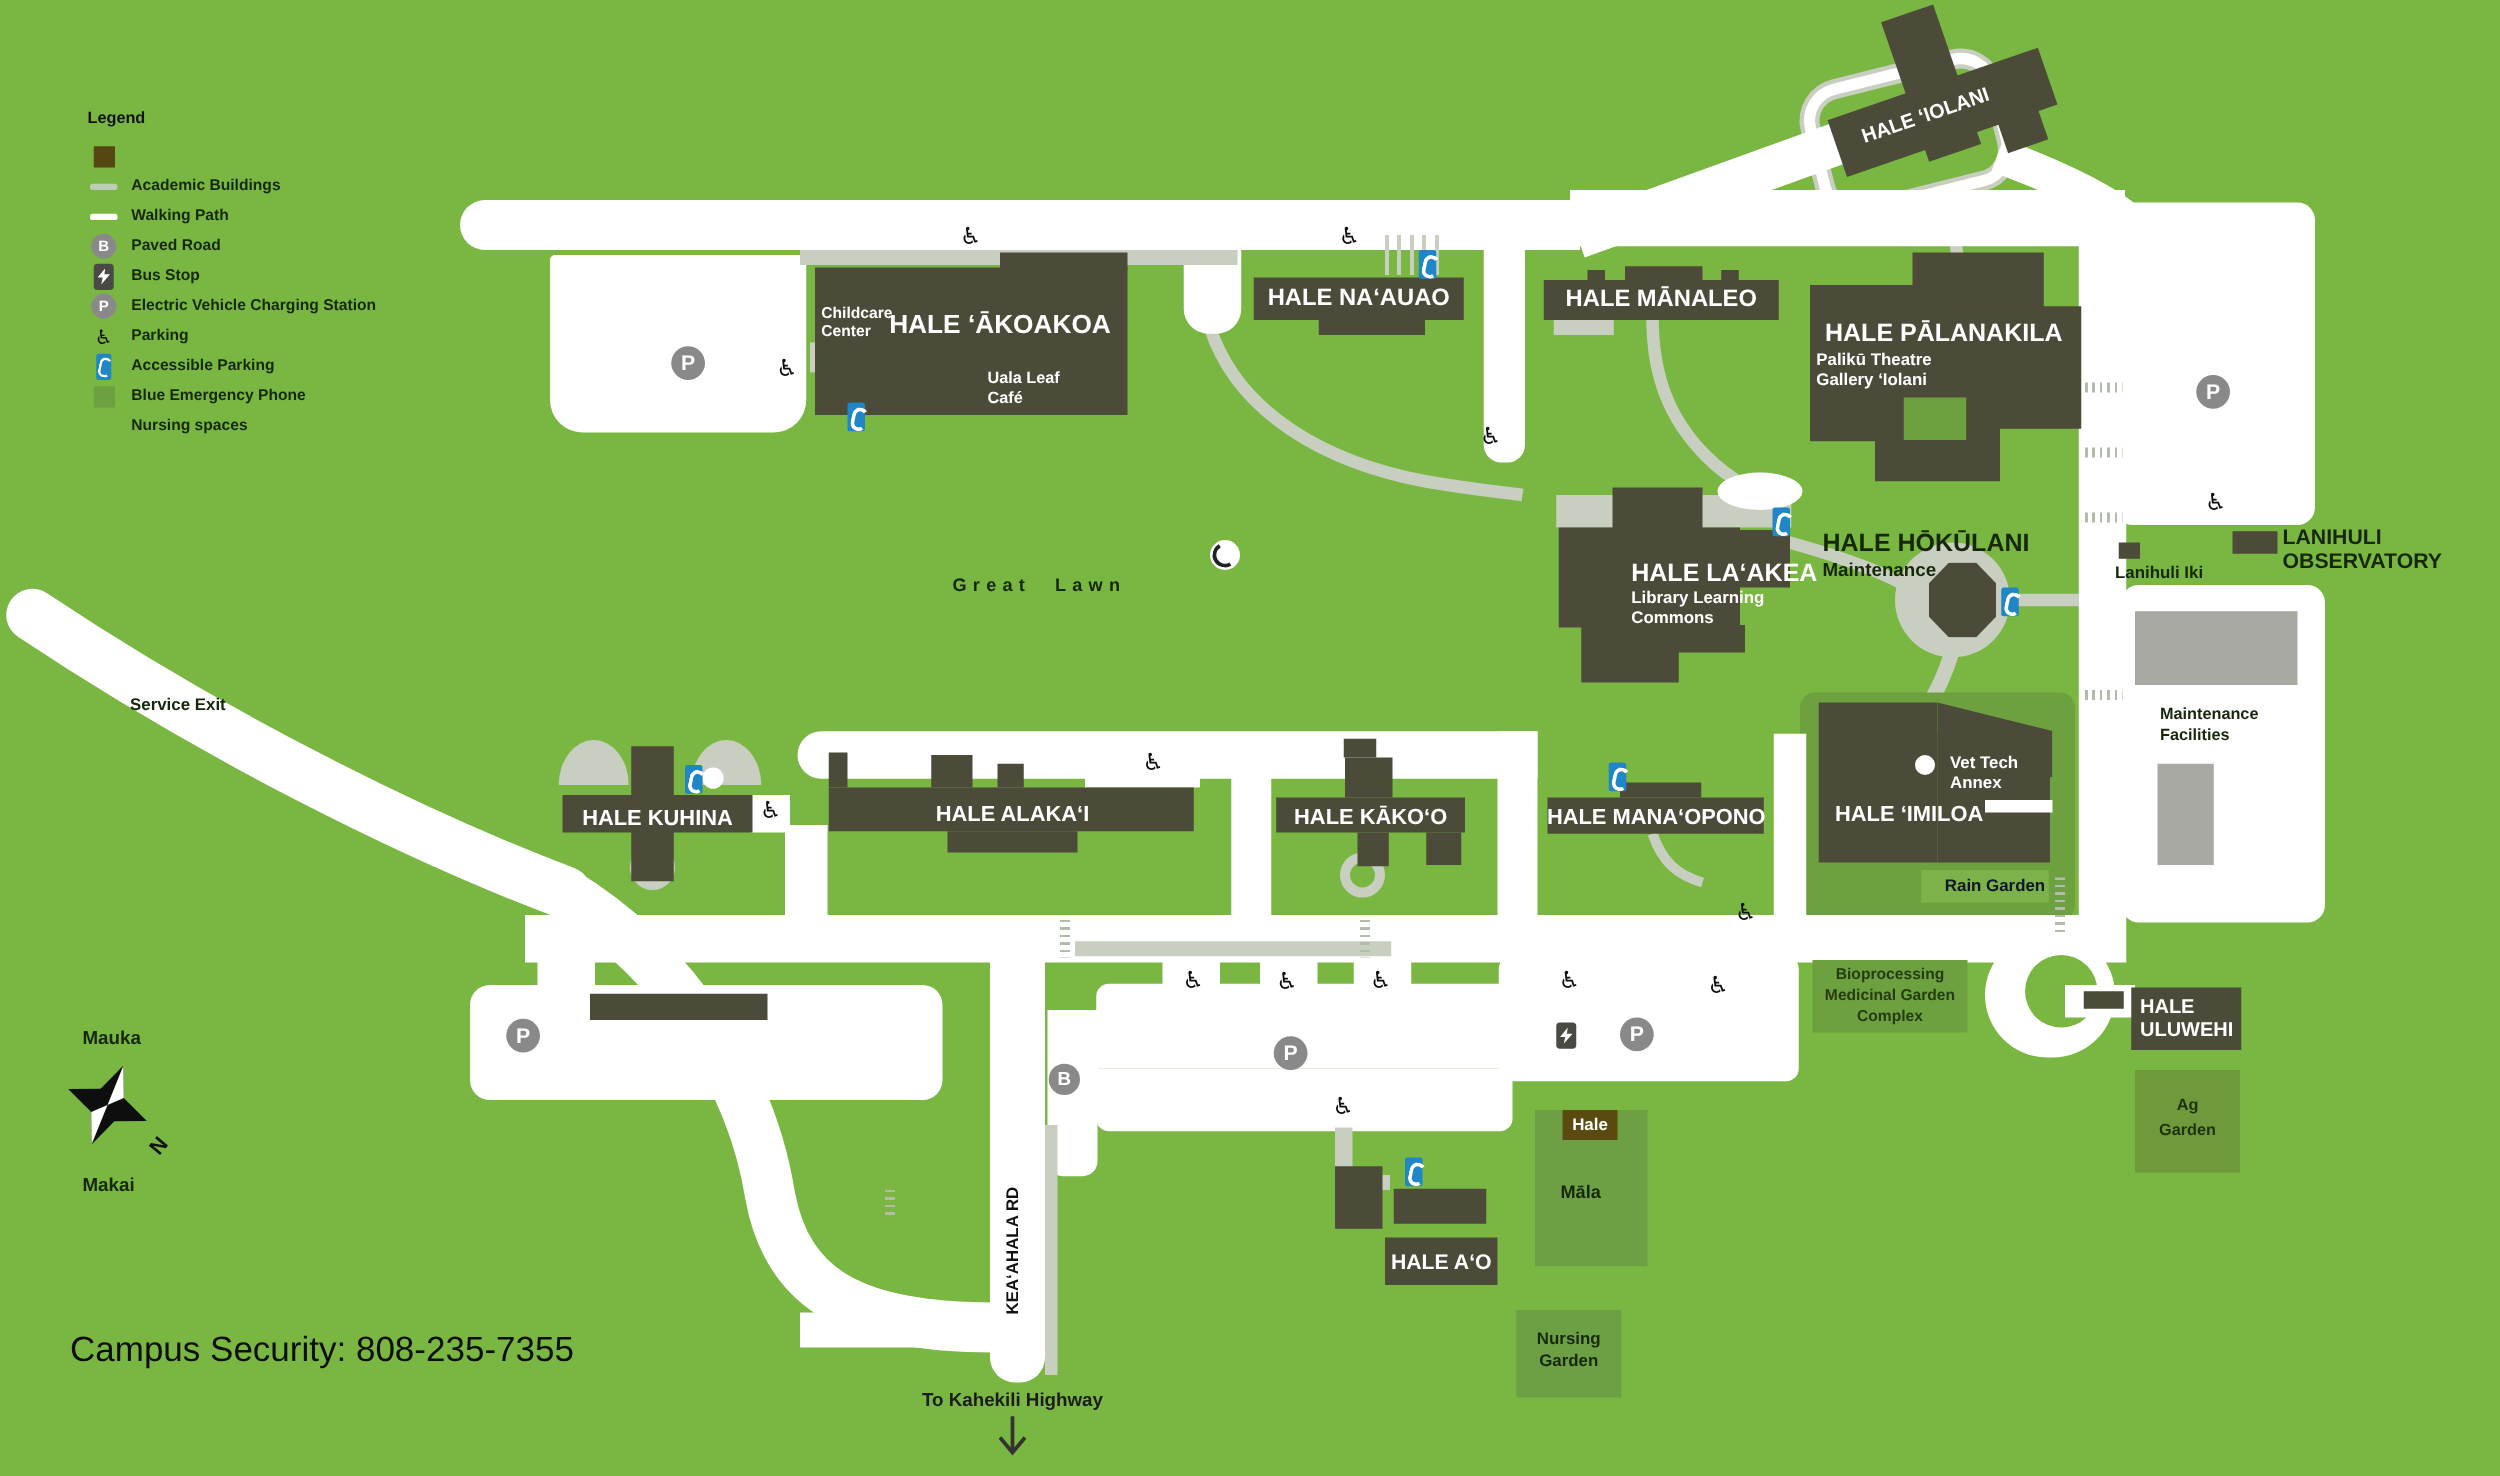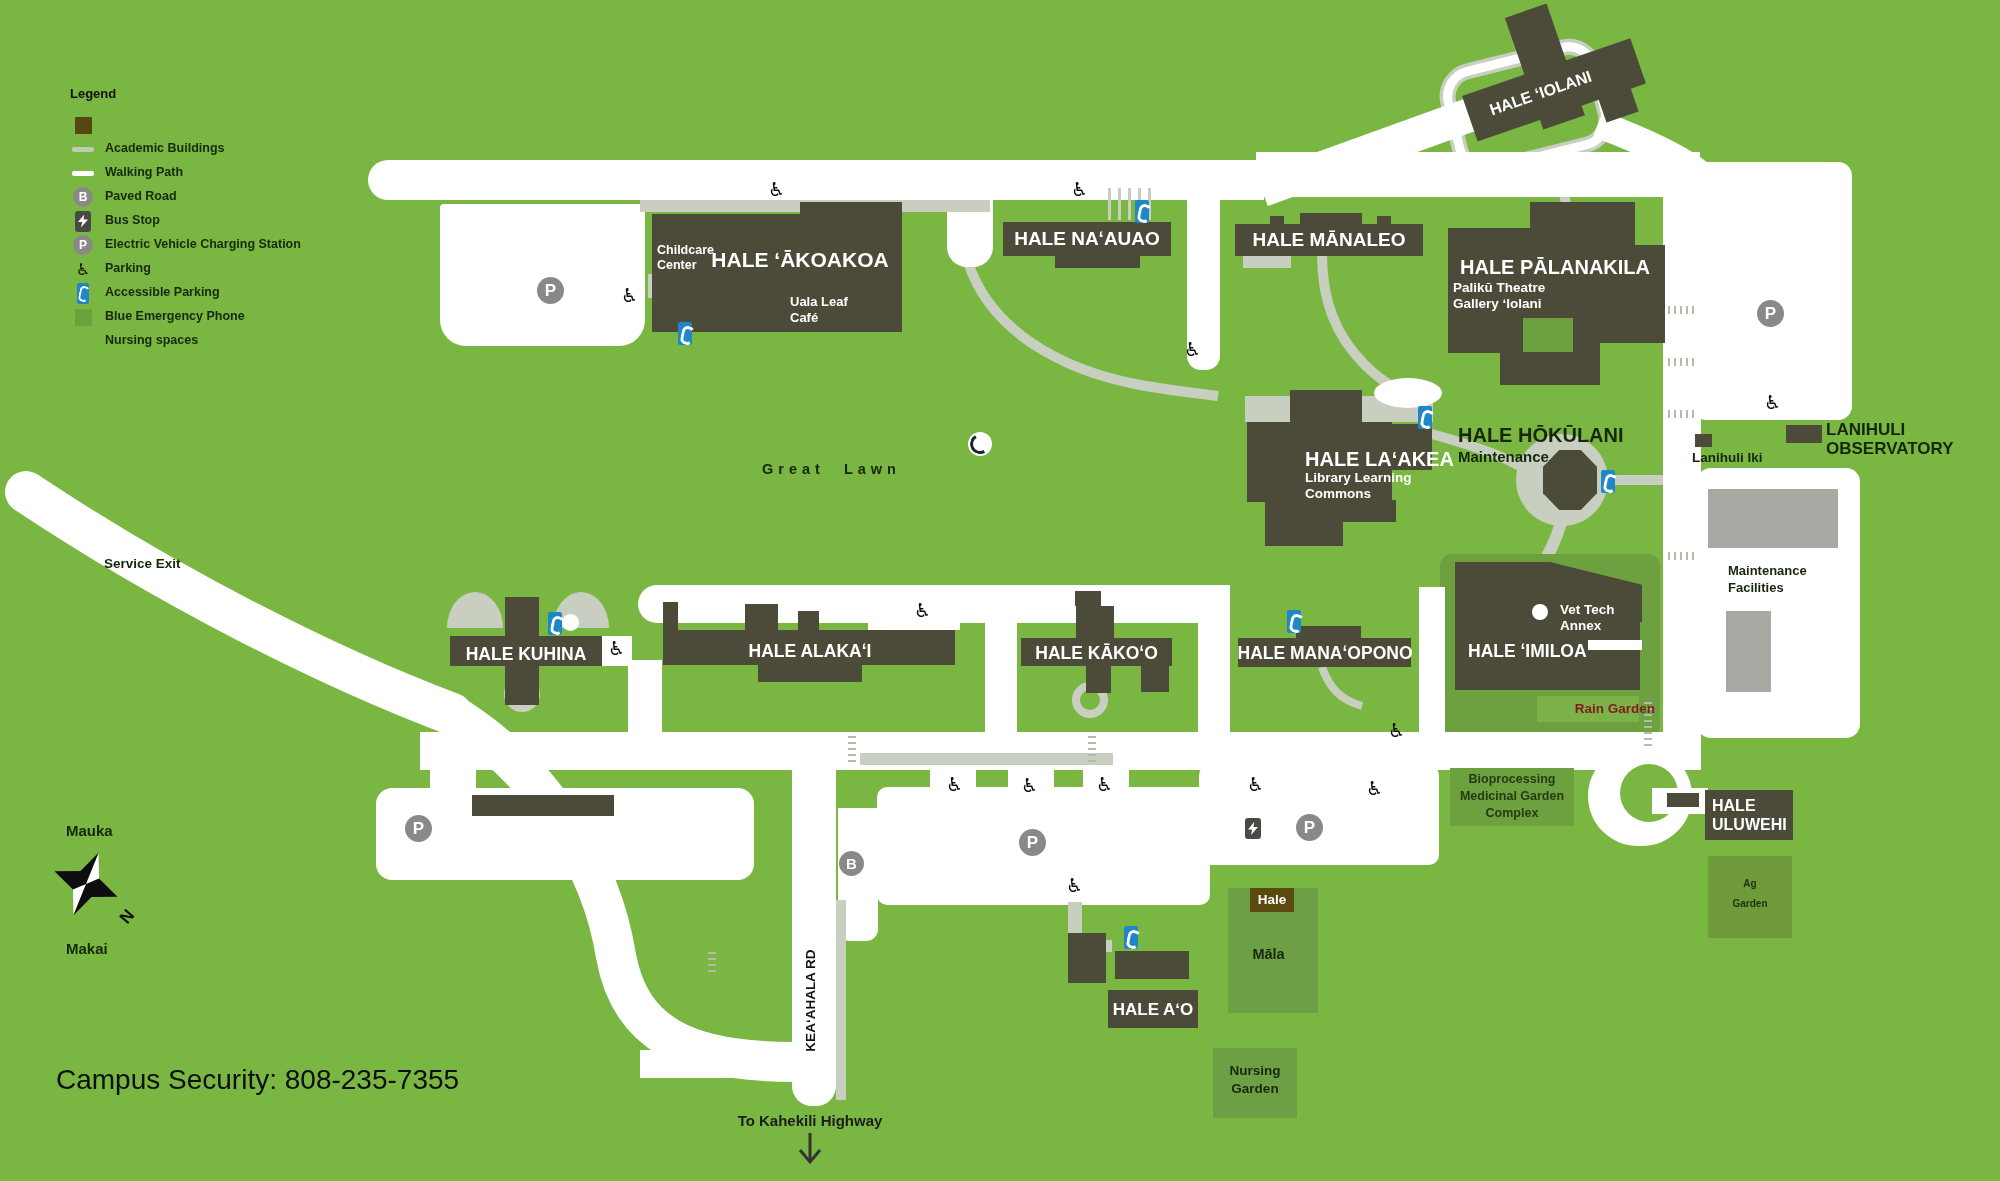--- a/index.html
+++ b/index.html
@@ -118,38 +118,38 @@
   <div class="xwV" style="left:1088px;top:736px;width:8px;height:30px;"></div>
   <div class="xwV" style="left:708px;top:952px;width:8px;height:24px;"></div>
   <div class="xwV" style="left:1644px;top:702px;width:8px;height:44px;"></div>
   <div class="xwH" style="left:1668px;top:306px;width:30px;height:8px;"></div>
   <div class="xwH" style="left:1668px;top:358px;width:30px;height:8px;"></div>
   <div class="xwH" style="left:1668px;top:410px;width:30px;height:8px;"></div>
   <div class="xwH" style="left:1668px;top:552px;width:30px;height:8px;"></div>
   <div class="hatch" style="left:1108px;top:188px;width:48px;height:32px;"></div>
 
   <div class="garden" style="left:1537px;top:696px;width:102px;height:26px;background:#7db14a;"></div>
-  <div class="dlabel ctr" style="left:1537px;top:701px;width:118px;font-size:13.5px;color:#7f1d1d;text-align:right;">Rain Garden</div>
+  <div class="dlabel ctr" style="left:1537px;top:701px;width:118px;font-size:13.5px;color:#0f172a;">Rain Garden</div>
   <div class="garden" style="left:1450px;top:768px;width:124px;height:58px;"></div>
   <div class="abs ctr" style="left:1446px;top:771px;width:132px;font-size:12.5px;font-weight:bold;color:#253c12;line-height:17px;">
     <div>Bioprocessing</div>
     <div>Medicinal Garden</div>
     <div>Complex</div>
   </div>
   <div class="garden" style="left:1228px;top:888px;width:90px;height:125px;background:#6da044;"></div>
   <div class="abs" style="left:1250px;top:888px;width:44px;height:24px;background:#5a4a10;"></div>
   <div class="wlabel ctr" style="left:1250px;top:892px;width:44px;font-size:13.5px;">Hale</div>
-  <div class="dlabel ctr" style="left:1184px;top:946px;width:73px;font-size:14.5px;padding-left:48px;">Māla</div>
+  <div class="dlabel ctr" style="left:1228px;top:946px;width:73px;font-size:14.5px;">Māla</div>
   <div class="garden" style="left:1213px;top:1048px;width:84px;height:70px;background:#6da044;"></div>
   <div class="abs ctr" style="left:1213px;top:1062px;width:84px;font-size:13.5px;font-weight:bold;color:#17290b;line-height:18px;">
     <div>Nursing</div>
     <div>Garden</div>
   </div>
   <div class="garden" style="left:1708px;top:856px;width:84px;height:82px;background:#6f9a3b;"></div>
-  <div class="abs ctr" style="left:1708px;top:874px;width:84px;font-size:10px;font-weight:bold;color:#1e3208;line-height:20px;">
+  <div class="abs ctr" style="left:1708px;top:874px;width:84px;font-size:13px;font-weight:bold;color:#1e3208;line-height:20px;">
     <div>Ag</div>
     <div>Garden</div>
   </div>
 
   <div class="bld" style="left:652px;top:214px;width:250px;height:118px;"></div>
   <div class="bld" style="left:800px;top:202px;width:102px;height:14px;"></div>
   <div class="wlabel" style="left:700px;top:248px;width:200px;text-align:center;font-size:21px;">HALE ʻĀKOAKOA</div>
   <div class="wlabel" style="left:657px;top:243px;font-size:12.5px;font-weight:600;line-height:15px;">
     <div>Childcare</div>
     <div>Center</div>

